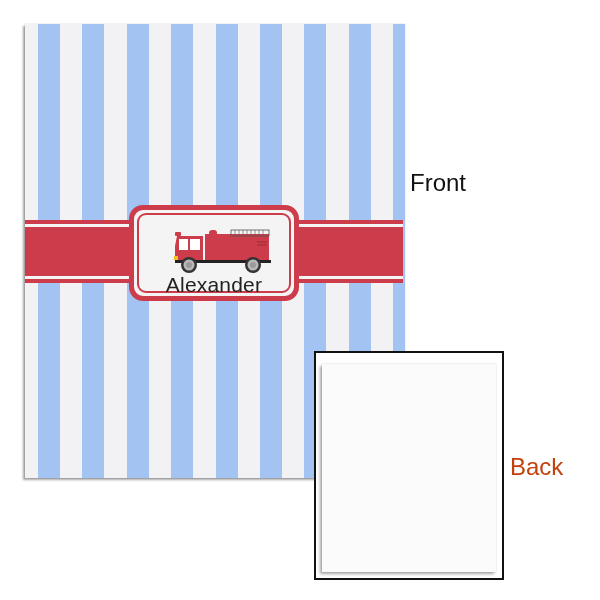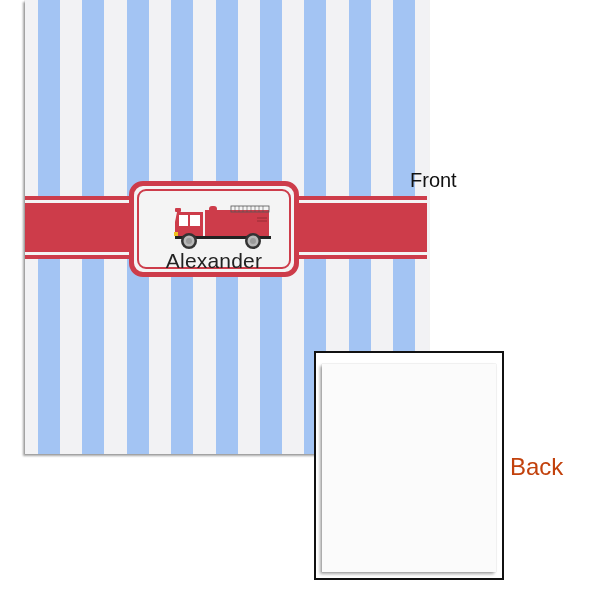--- a/index.html
+++ b/index.html
@@ -2,30 +2,29 @@
 <html><head>
   <meta charset="utf-8">
   <style>
     html, body { margin: 0; padding: 0; }
     body {
       width: 600px; height: 600px; background: #ffffff;
       position: relative; overflow: hidden;
       font-family: "Liberation Sans", sans-serif;
     }
     .front-panel {
-      position: absolute; left: 25px; top: 0; width: 380px; height: 454px;
+      position: absolute; left: 25px; top: 24px; width: 380px; height: 454px;
       background-color: #f2f2f4;
       background-image: repeating-linear-gradient(90deg,
         #f2f2f4 0px, #f2f2f4 13px,
         #a3c4f3 13px, #a3c4f3 35px,
         #f2f2f4 35px, #f2f2f4 44.4px);
       background-position: 0 0;
       box-shadow: -2px 2px 2px rgba(0,0,0,0.35), 0 0 1px rgba(0,0,0,0.3);
       overflow: hidden;
-      padding-left: 24px;
     }
     .band-thin-top {
       position: absolute; left: 0; right: 2px; top: 196px; height: 4px; background: #cd3c4a;
     }
     .band-main {
       position: absolute; left: 0; right: 2px; top: 203px; height: 49px; background: #cd3c4a;
     }
     .band-thin-bottom {
       position: absolute; left: 0; right: 2px; top: 255px; height: 4px; background: #cd3c4a;
     }
@@ -55,21 +54,21 @@
     .back-outer {
       position: absolute; left: 314px; top: 351px; width: 190px; height: 229px;
       box-sizing: border-box; border: 2px solid #111111; background: #ffffff;
     }
     .back-inner {
       position: absolute; left: 6px; top: 11px; width: 174px; height: 208px;
       background: #fbfbfb;
       box-shadow: -2px 2px 3px rgba(0,0,0,0.35), 0 0 1px rgba(0,0,0,0.25);
     }
     .label-front {
-      position: absolute; left: 410px; top: 169px; font-size: 20px; color: #111111;
+      position: absolute; left: 410px; top: 169px; font-size: 24px; color: #111111;
     }
     .label-back {
       position: absolute; left: 510px; top: 453px; font-size: 24px; color: #c2410c;
     }
   </style>
 </head>
 <body>
 
 <div class="front-panel">
   <div class="band-thin-top"></div>

